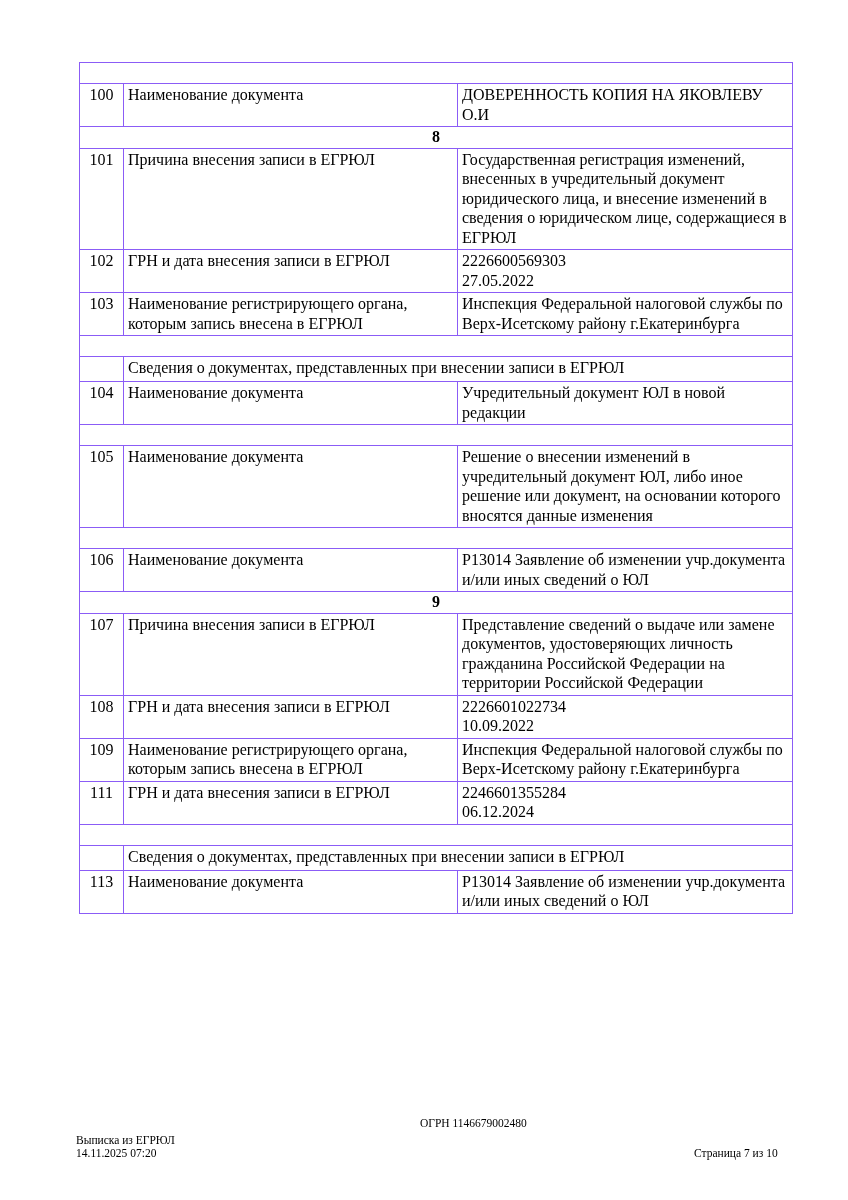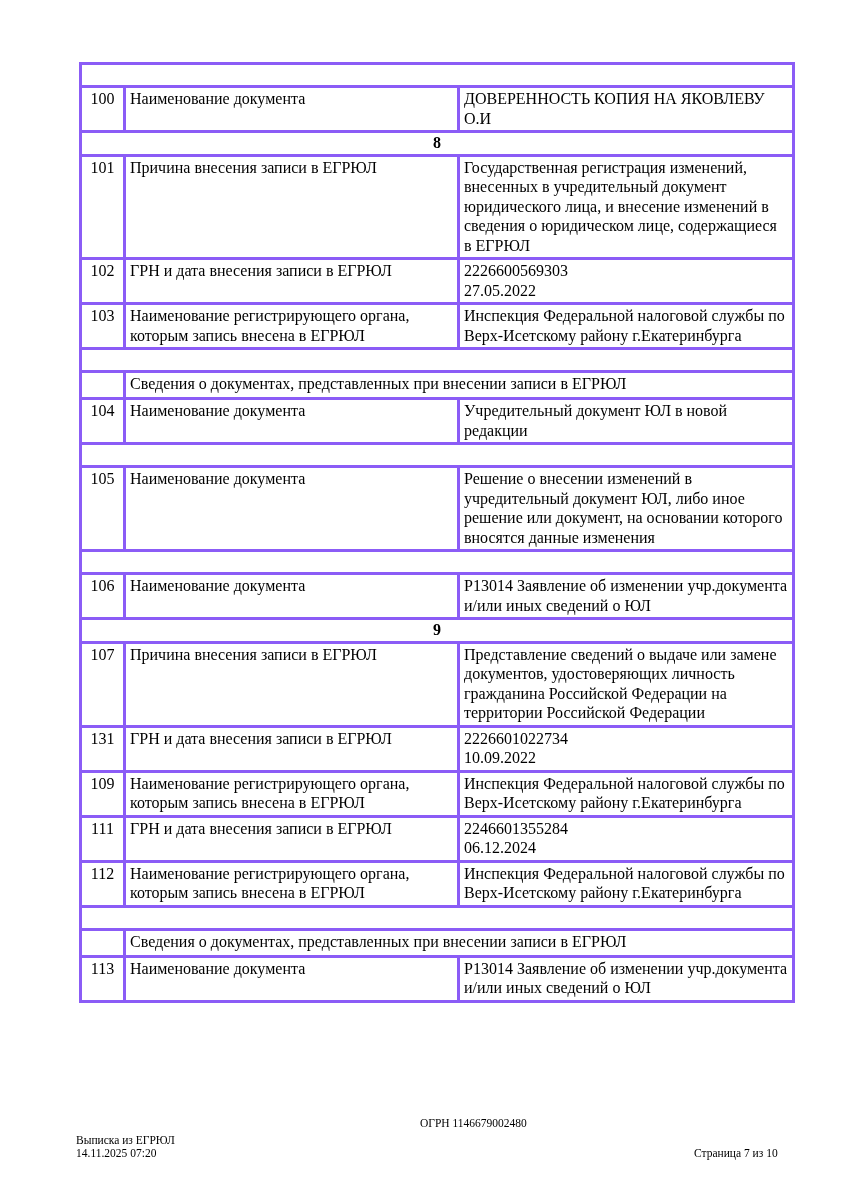--- a/index.html
+++ b/index.html
@@ -17,21 +17,21 @@
   }
   table.records {
     position: absolute;
     left: 79px;
     top: 62px;
     width: 713px;
     border-collapse: collapse;
     table-layout: fixed;
   }
   table.records td {
-    border: 3px solid #8b5cf6;
+    border: 1px solid #8b5cf6;
     vertical-align: top;
     font-size: 16px;
     line-height: 19.5px;
     padding: 1px 4px 2px 4px;
     overflow: hidden;
   }
   td.num {
     text-align: center;
     padding-left: 1px;
     padding-right: 1px;
@@ -147,46 +147,41 @@
       <td colspan="3">9</td>
     </tr>
 
     <tr>
       <td class="num">107</td>
       <td class="label">Причина внесения записи в ЕГРЮЛ</td>
       <td class="value">Представление сведений о выдаче или замене документов, удостоверяющих личность гражданина Российской Федерации на территории Российской Федерации</td>
     </tr>
 
     <tr>
-      <td class="num">131</td>
+      <td class="num">108</td>
       <td class="label">ГРН и дата внесения записи в ЕГРЮЛ</td>
       <td class="value">2226601022734
 10.09.2022</td>
     </tr>
 
     <tr>
       <td class="num">109</td>
       <td class="label">Наименование регистрирующего органа, которым запись внесена в ЕГРЮЛ</td>
       <td class="value">Инспекция Федеральной налоговой службы по Верх-Исетскому району г.Екатеринбурга</td>
     </tr>
 
 
 
     <tr>
       <td class="num">111</td>
       <td class="label">ГРН и дата внесения записи в ЕГРЮЛ</td>
       <td class="value">2246601355284
 06.12.2024</td>
     </tr>
 
-    <tr>
-      <td class="num">112</td>
-      <td class="label">Наименование регистрирующего органа, которым запись внесена в ЕГРЮЛ</td>
-      <td class="value">Инспекция Федеральной налоговой службы по Верх-Исетскому району г.Екатеринбурга</td>
-    </tr>
 
     <tr class="spacer">
       <td colspan="3"></td>
     </tr>
 
     <tr class="subheader">
       <td class="num"></td>
       <td colspan="2">Сведения о документах, представленных при внесении записи в ЕГРЮЛ</td>
     </tr>
 

